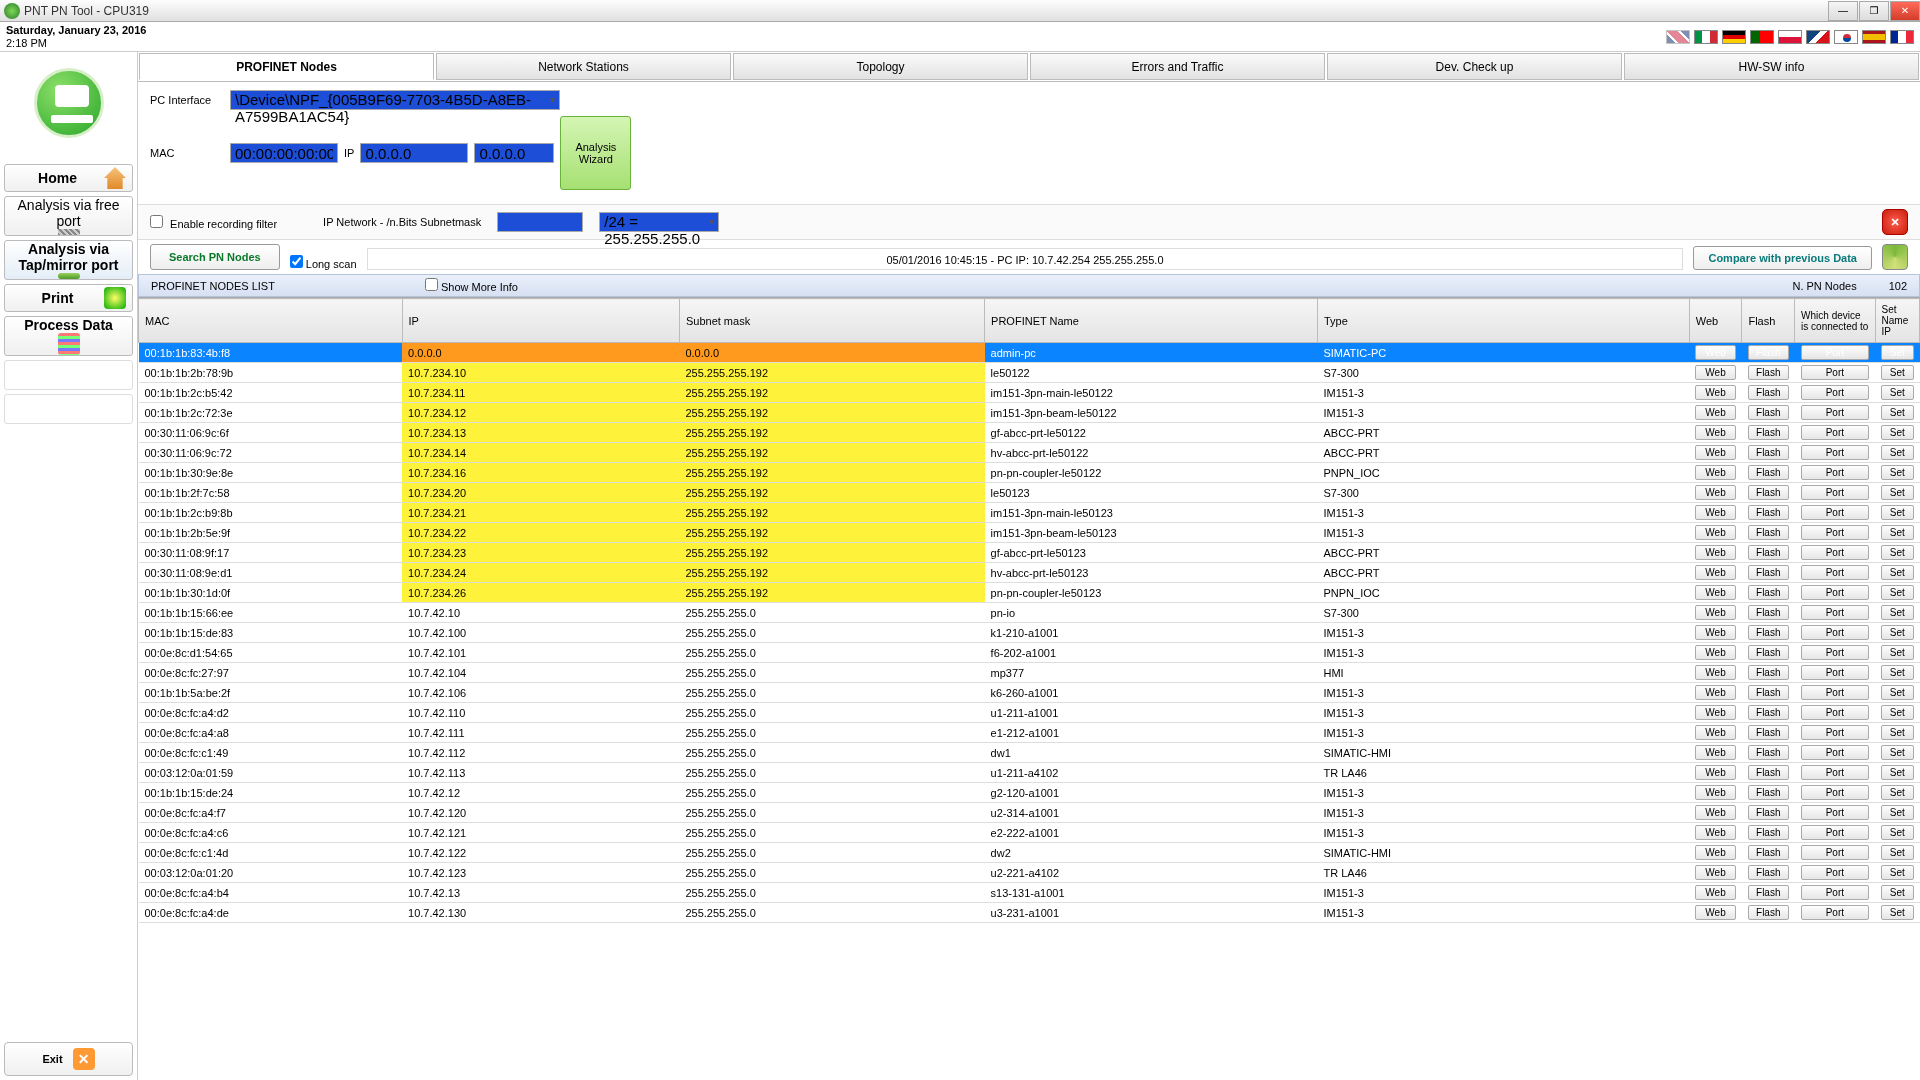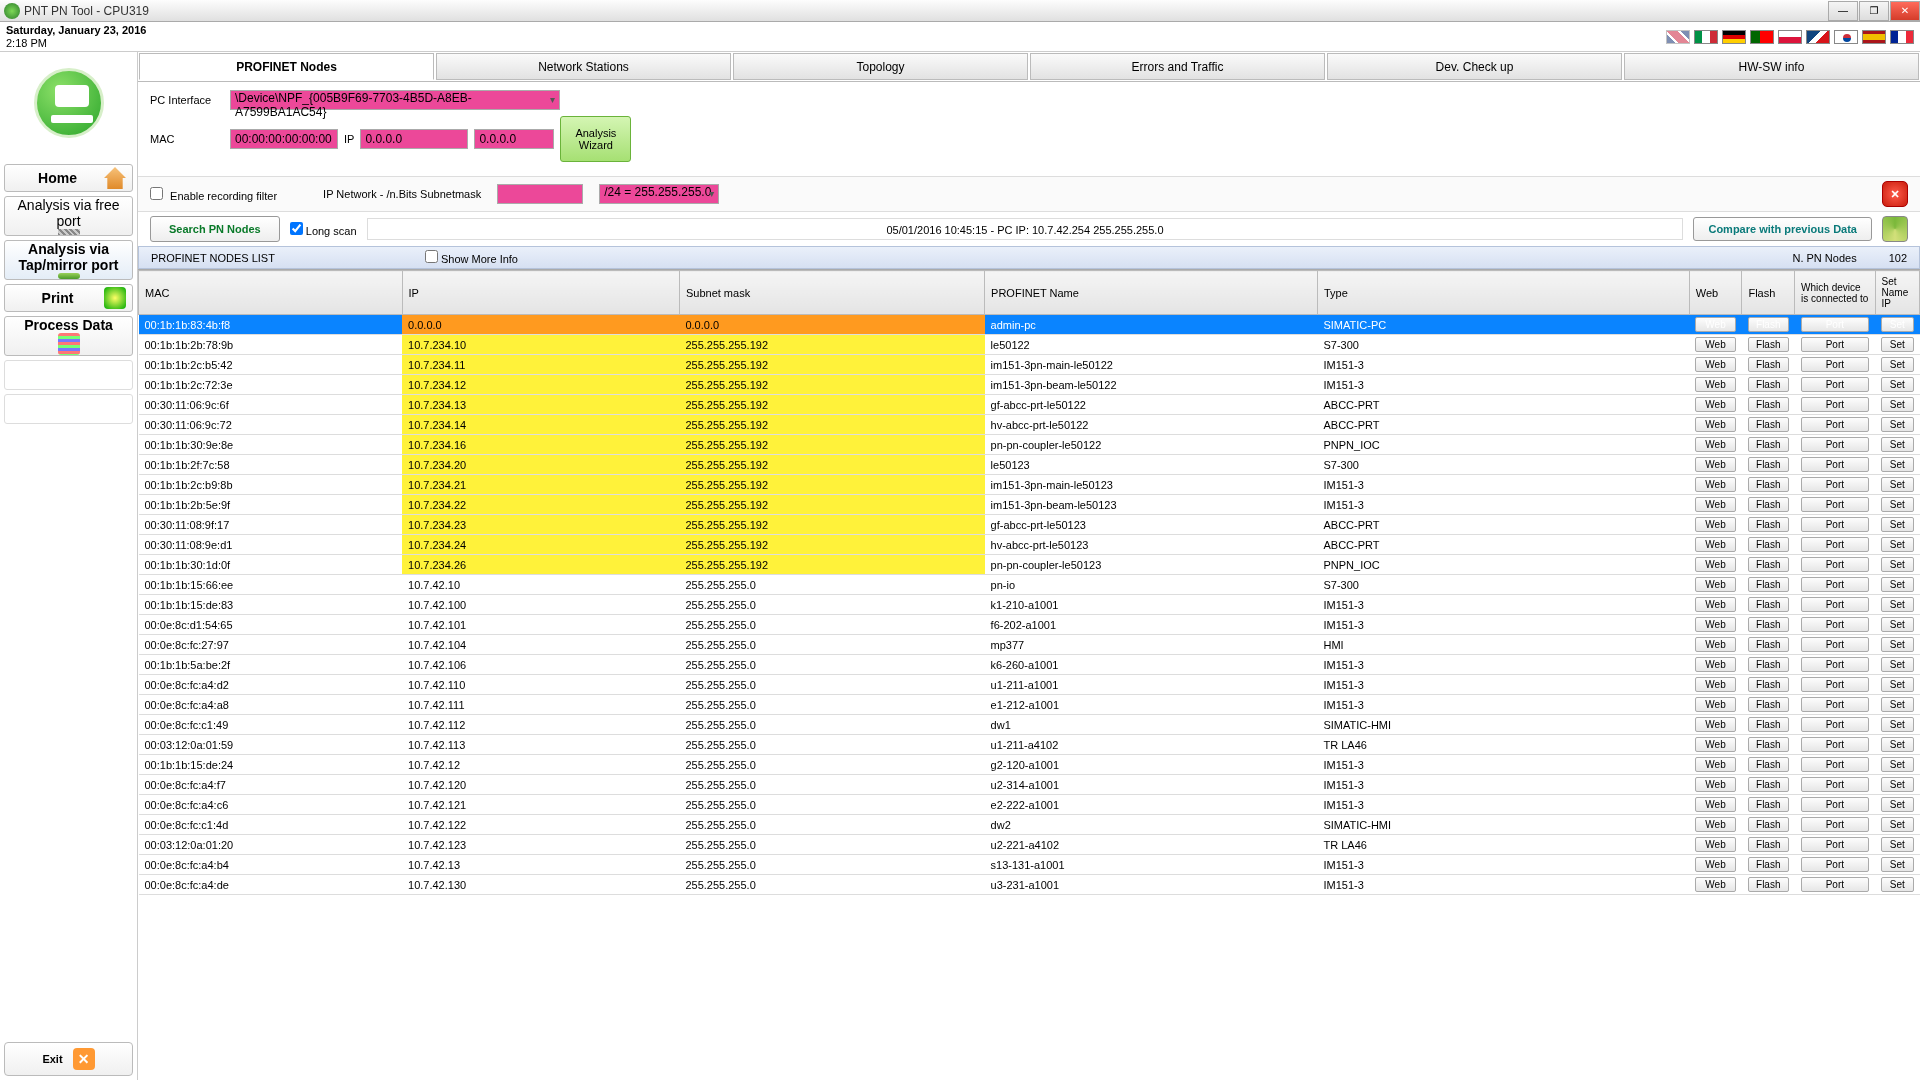--- a/index.html
+++ b/index.html
@@ -59,30 +59,30 @@
 
 
 .tabs { display: flex; height: 30px; border-bottom: 1px solid #bbb; }
 .tab { flex: 1; margin: 1px; background: linear-gradient(#fafafa,#e2e2e2); border: 1px solid #bbb; display: flex; align-items: center; justify-content: center; font-size: 12px; cursor:pointer; }
 .tab.active { background: #fff; border-bottom: 1px solid #fff; font-weight: bold; }
 
 
 .toolbar { padding: 8px 12px; }
 .tb-row { display: flex; align-items: center; margin-bottom: 6px; gap: 6px; }
 .tb-label { font-size: 11px; }
-.tb-input { border: 1px solid #aaa; height: 20px; padding: 0 4px; font-size: 12px; background:#ec4899; }
+.tb-input { border: 1px solid #aaa; height: 20px; padding: 0 4px; font-size: 15px; background:#1d4ed8; }
 .dropdown { position: relative; }
 .dropdown::after { content:'▾'; position:absolute; right:4px; top:3px; font-size:10px; color:#555; }
-.wizard-btn { background: linear-gradient(#d4f5b3,#a6e073); border: 1px solid #6ab33a; border-radius: 3px; padding: 10px 14px; font-size: 11px; text-align:center; cursor:pointer; }
+.wizard-btn { background: linear-gradient(#d4f5b3,#a6e073); border: 1px solid #6ab33a; border-radius: 3px; padding: 24px 14px; font-size: 11px; text-align:center; cursor:pointer; }
 
 .filter-row { display:flex; align-items:center; gap:16px; padding: 4px 12px; border-top:1px solid #ddd; border-bottom:1px solid #ddd; background:#fafafa; }
 .filter-row input[type=checkbox]{ margin-right:4px; }
 .red-x { width:26px; height:26px; background: radial-gradient(circle,#ff5d4d,#c91c0c); border-radius:5px; color:#fff; display:flex; align-items:center; justify-content:center; font-weight:bold; border:1px solid #a00; margin-left:auto; }
 
-.search-row { display:flex; align-items:center; padding:4px 12px; gap:10px; }
+.search-row { display:flex; align-items:flex-end; padding:4px 12px; gap:10px; }
 .search-btn { background: linear-gradient(#fff,#eee); border:1px solid #999; border-radius:3px; padding:6px 18px; color:#0a7a2a; font-weight:bold; cursor:pointer; }
 .scan-info { flex:1; text-align:center; border:1px solid #ddd; height:22px; line-height:22px; font-size:11px; background:#fff; }
 .compare-btn { background: linear-gradient(#fff,#eee); border:1px solid #999; border-radius:3px; padding:5px 14px; color:#0a7a7a; font-weight:bold; cursor:pointer; }
 .ref-icon { width:26px; height:26px; background: conic-gradient(#7ab83a,#d3e07a,#7ab83a); border-radius:4px; border:1px solid #888; }
 
 .list-header { display:flex; align-items:center; padding:3px 12px; background: linear-gradient(#eaf0fa,#d6e0f2); border:1px solid #b5c3db; }
 .list-header .spacer { flex:1; }
 
 
 .table-wrap { flex:1; overflow:auto; border-top:1px solid #aaa; }

